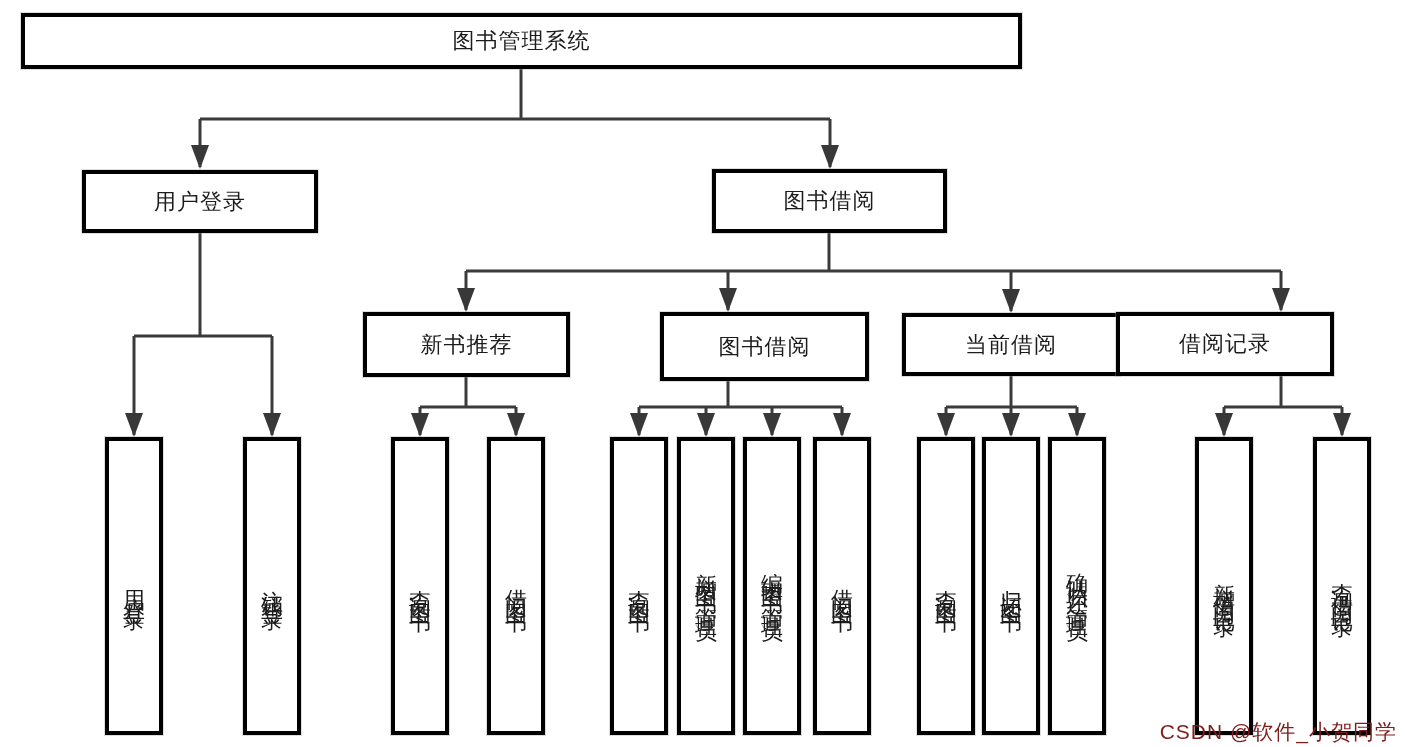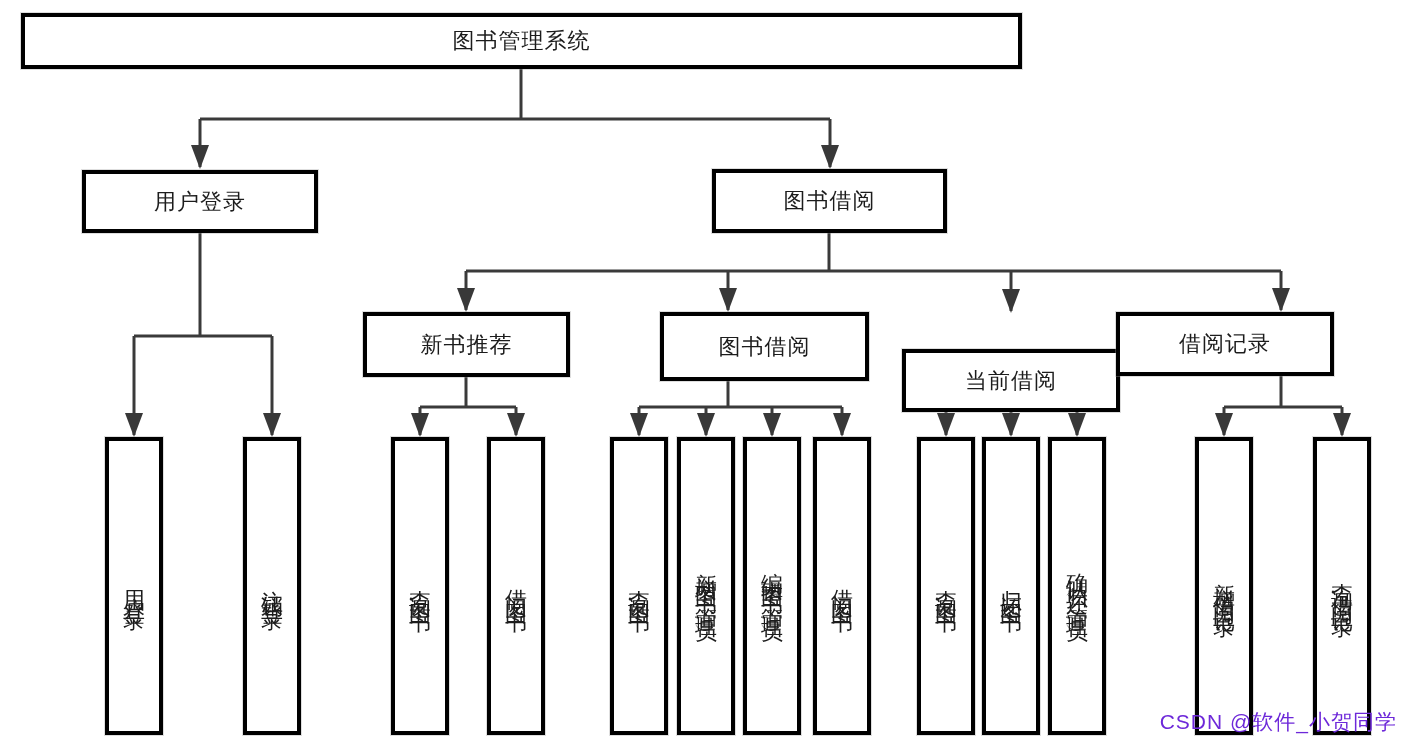--- a/index.html
+++ b/index.html
@@ -48,43 +48,43 @@
     white-space: nowrap;
   }
   
   #n-root            { left: 21px;   top: 13px;  width: 1001px; height: 56px; }
   
   #n-user-login      { left: 82px;   top: 170px; width: 236px;  height: 63px; }
   #n-book-mgmt       { left: 712px;  top: 169px; width: 235px;  height: 64px; }
   
   #n-new-book        { left: 363px;  top: 312px; width: 207px;  height: 65px; }
   #n-book-borrow     { left: 624px;  top: 312px; width: 209px;  height: 69px; margin-left: 36px; }
-  #n-current-borrow  { left: 902px;  top: 313px; width: 218px;  height: 63px; margin-top: 36px; }
+  #n-current-borrow  { left: 902px;  top: 313px; width: 218px;  height: 63px; }
   #n-borrow-records  { left: 1116px; top: 312px; width: 218px;  height: 64px; }
   
   .vnode { top: 437px; width: 58px; height: 298px; }
   #l-a1 { left: 105px; }
   #l-a2 { left: 243px; }
   #l-b1 { left: 391px; }
   #l-b2 { left: 487px; }
   #l-c1 { left: 610px; }
   #l-c2 { left: 677px; }
   #l-c3 { left: 743px; }
   #l-c4 { left: 813px; }
   #l-d1 { left: 917px; }
   #l-d2 { left: 982px; }
   #l-d3 { left: 1048px; }
   #l-e1 { left: 1195px; }
   #l-e2 { left: 1313px; }
   #watermark {
     position: absolute;
     right: 8px;
-    bottom: 11px;
+    bottom: 1px;
     font-size: 21px;
-    color: #6d28d9;
+    color: #7f1d1d;
     letter-spacing: 1px;
     white-space: nowrap;
     z-index: 5;
   }
 </style>
 </head>
 <body>
 
 <div id="canvas">
 

